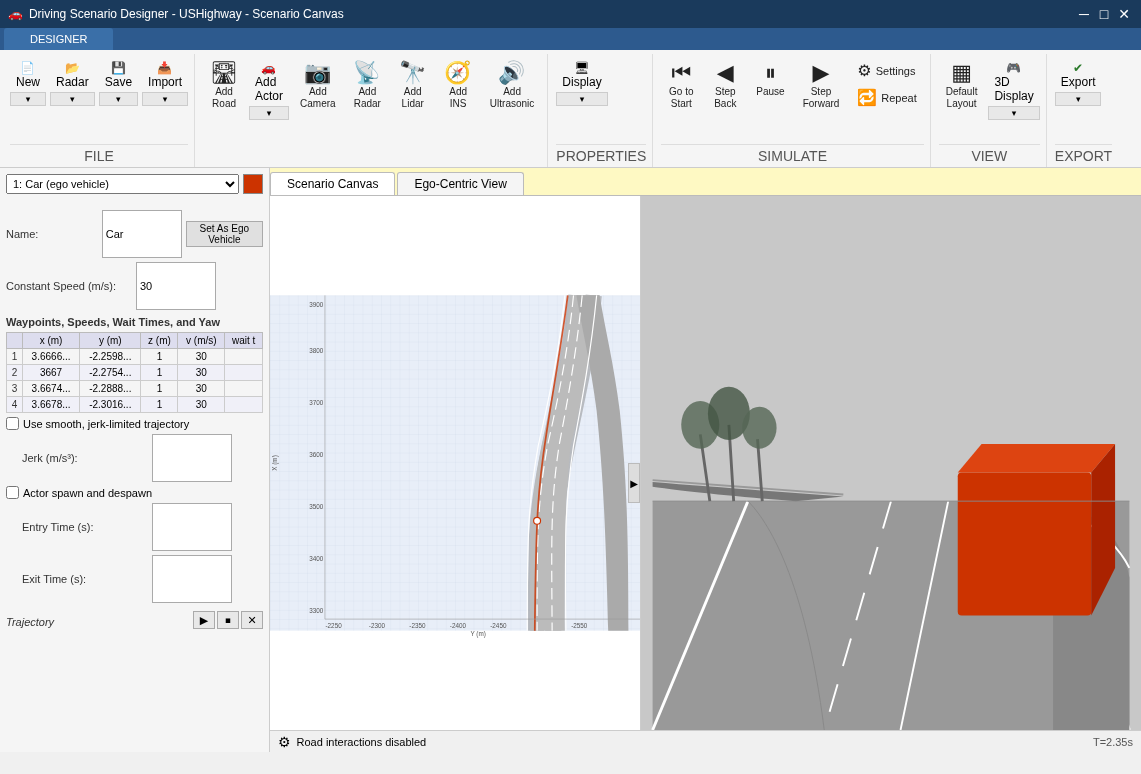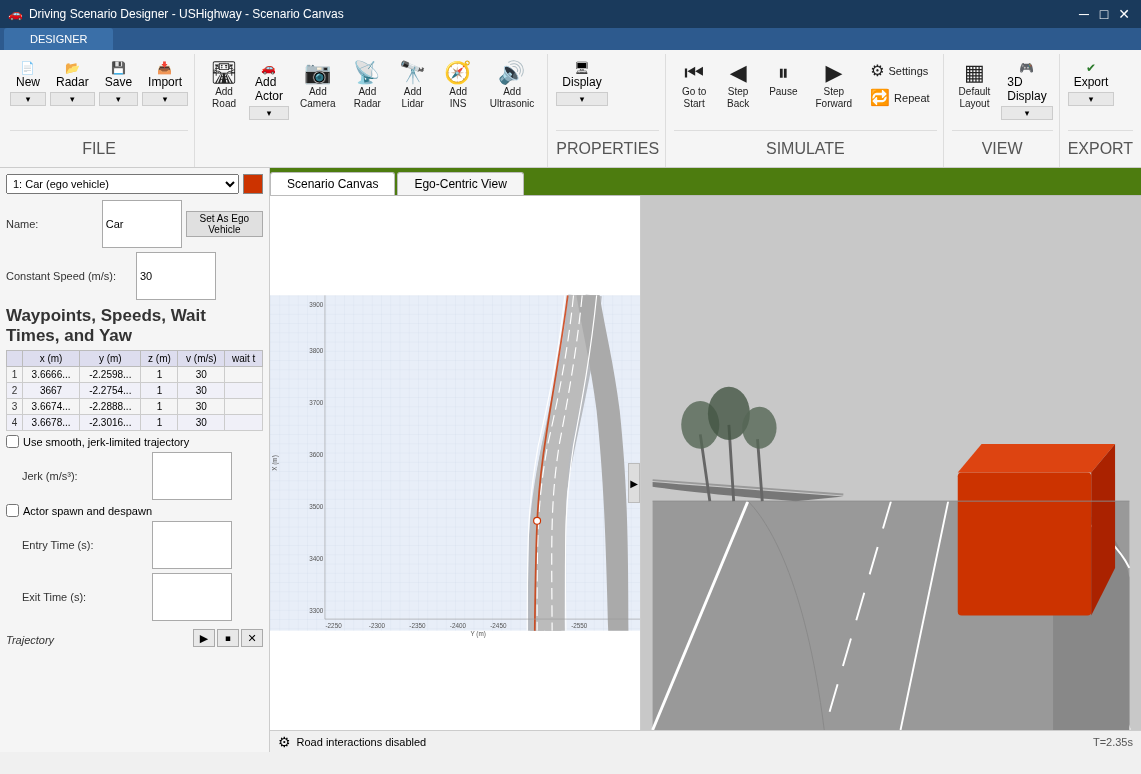--- a/index.html
+++ b/index.html
@@ -60,23 +60,23 @@
     .ribbon-group:last-child { border-right: none; }
     .ribbon-items {
       display: flex;
       align-items: flex-start;
       gap: 4px;
       flex: 1;
       padding-top: 4px;
     }
     .ribbon-label {
       text-align: center;
-      font-size: 16px;
+      font-size: 14px;
       color: #555;
-      padding: 9px 0;
+      padding: 3px 0;
       border-top: 1px solid #ddd;
       margin-top: 2px;
     }
     .ribbon-btn {
       display: flex;
       flex-direction: column;
       align-items: center;
       justify-content: flex-start;
       padding: 3px 6px;
       cursor: pointer;
@@ -153,21 +153,21 @@
     .panel-content {
       padding: 6px;
       flex: 1;
       overflow-y: auto;
     }
 
     .actor-selector {
       display: flex;
       align-items: flex-start;
       gap: 4px;
-      margin-bottom: 6px;
+      margin-bottom: 16px;
     }
     .actor-selector select {
       flex: 1;
       font-size: 11px;
       padding: 2px;
     }
     .actor-color-box {
       width: 20px;
       height: 20px;
       border: 1px solid #888;
@@ -188,21 +188,21 @@
     }
     .prop-btn {
       font-size: 10px;
       padding: 1px 6px;
       background: #e0e0e0;
       border: 1px solid #aaa;
       cursor: pointer;
     }
 
     .section-title {
-      font-size: 17px;
+      font-size: 11px;
       font-weight: bold;
       color: #333;
       margin: 6px 0 4px 0;
     }
 
     .waypoints-table {
       width: 100%;
       border-collapse: collapse;
       font-size: 10px;
     }
@@ -234,21 +234,21 @@
     
     .right-area {
       flex: 1;
       display: flex;
       flex-direction: column;
     }
 
     
     .canvas-tabs {
       display: flex;
-      background: #4d7c0f;
+      background: #fef9c3;
       border-bottom: 1px solid #bbb;
       height: 28px;
       align-items: flex-end;
     }
     .canvas-tab {
       padding: 4px 16px;
       font-size: 12px;
       cursor: pointer;
       border: 1px solid #bbb;
       border-bottom: none;

